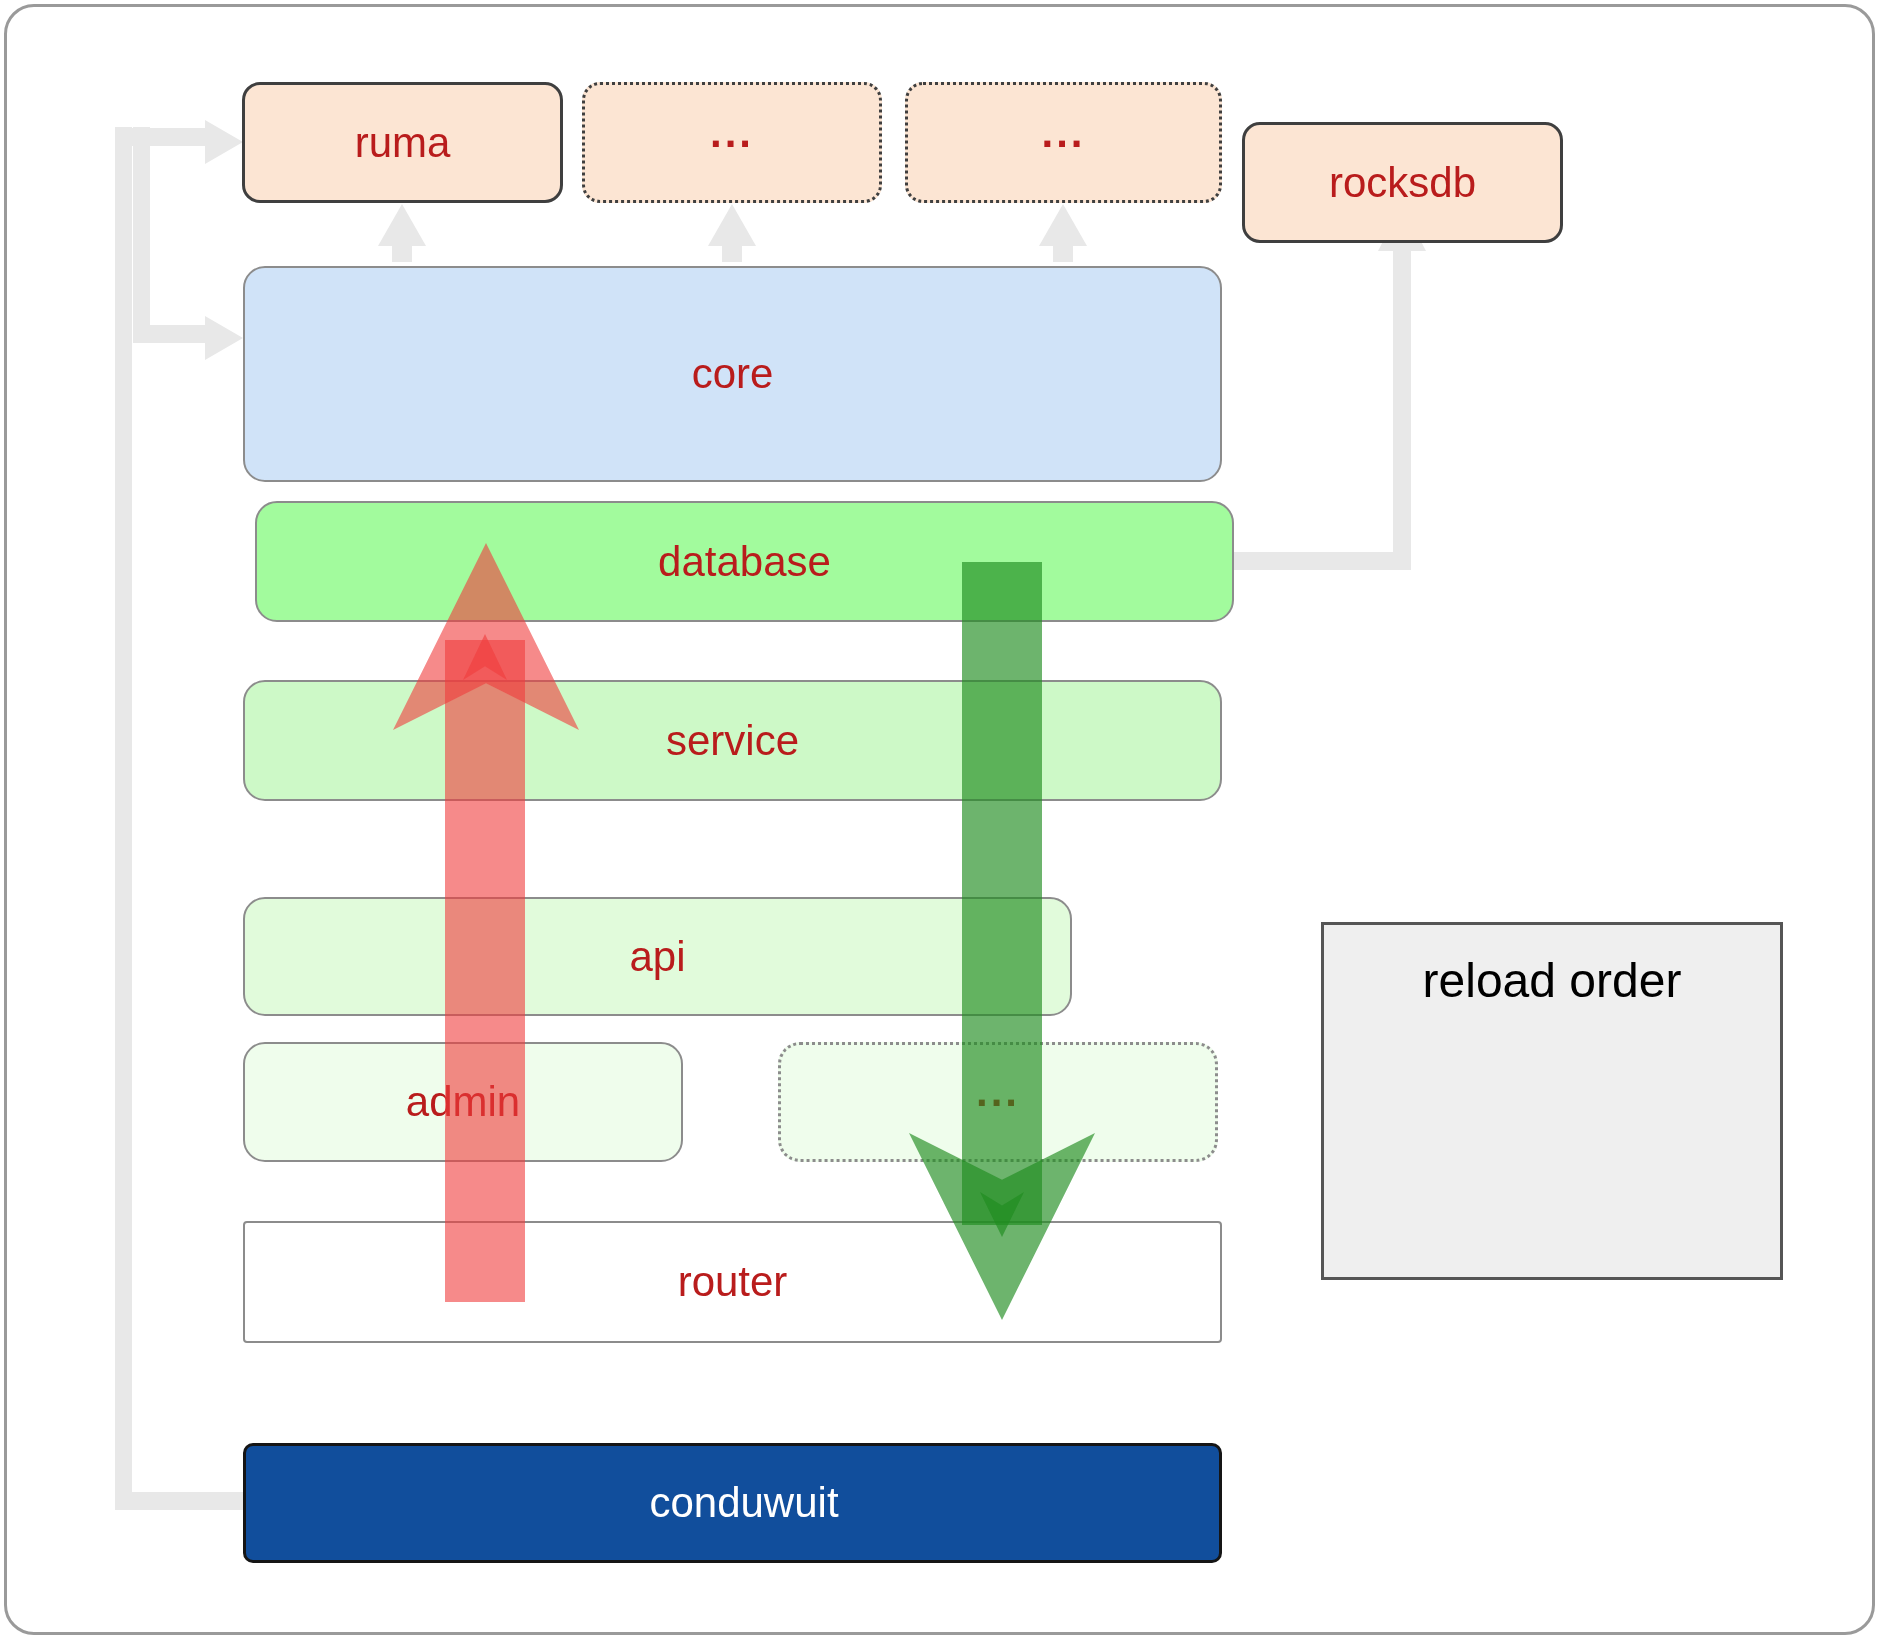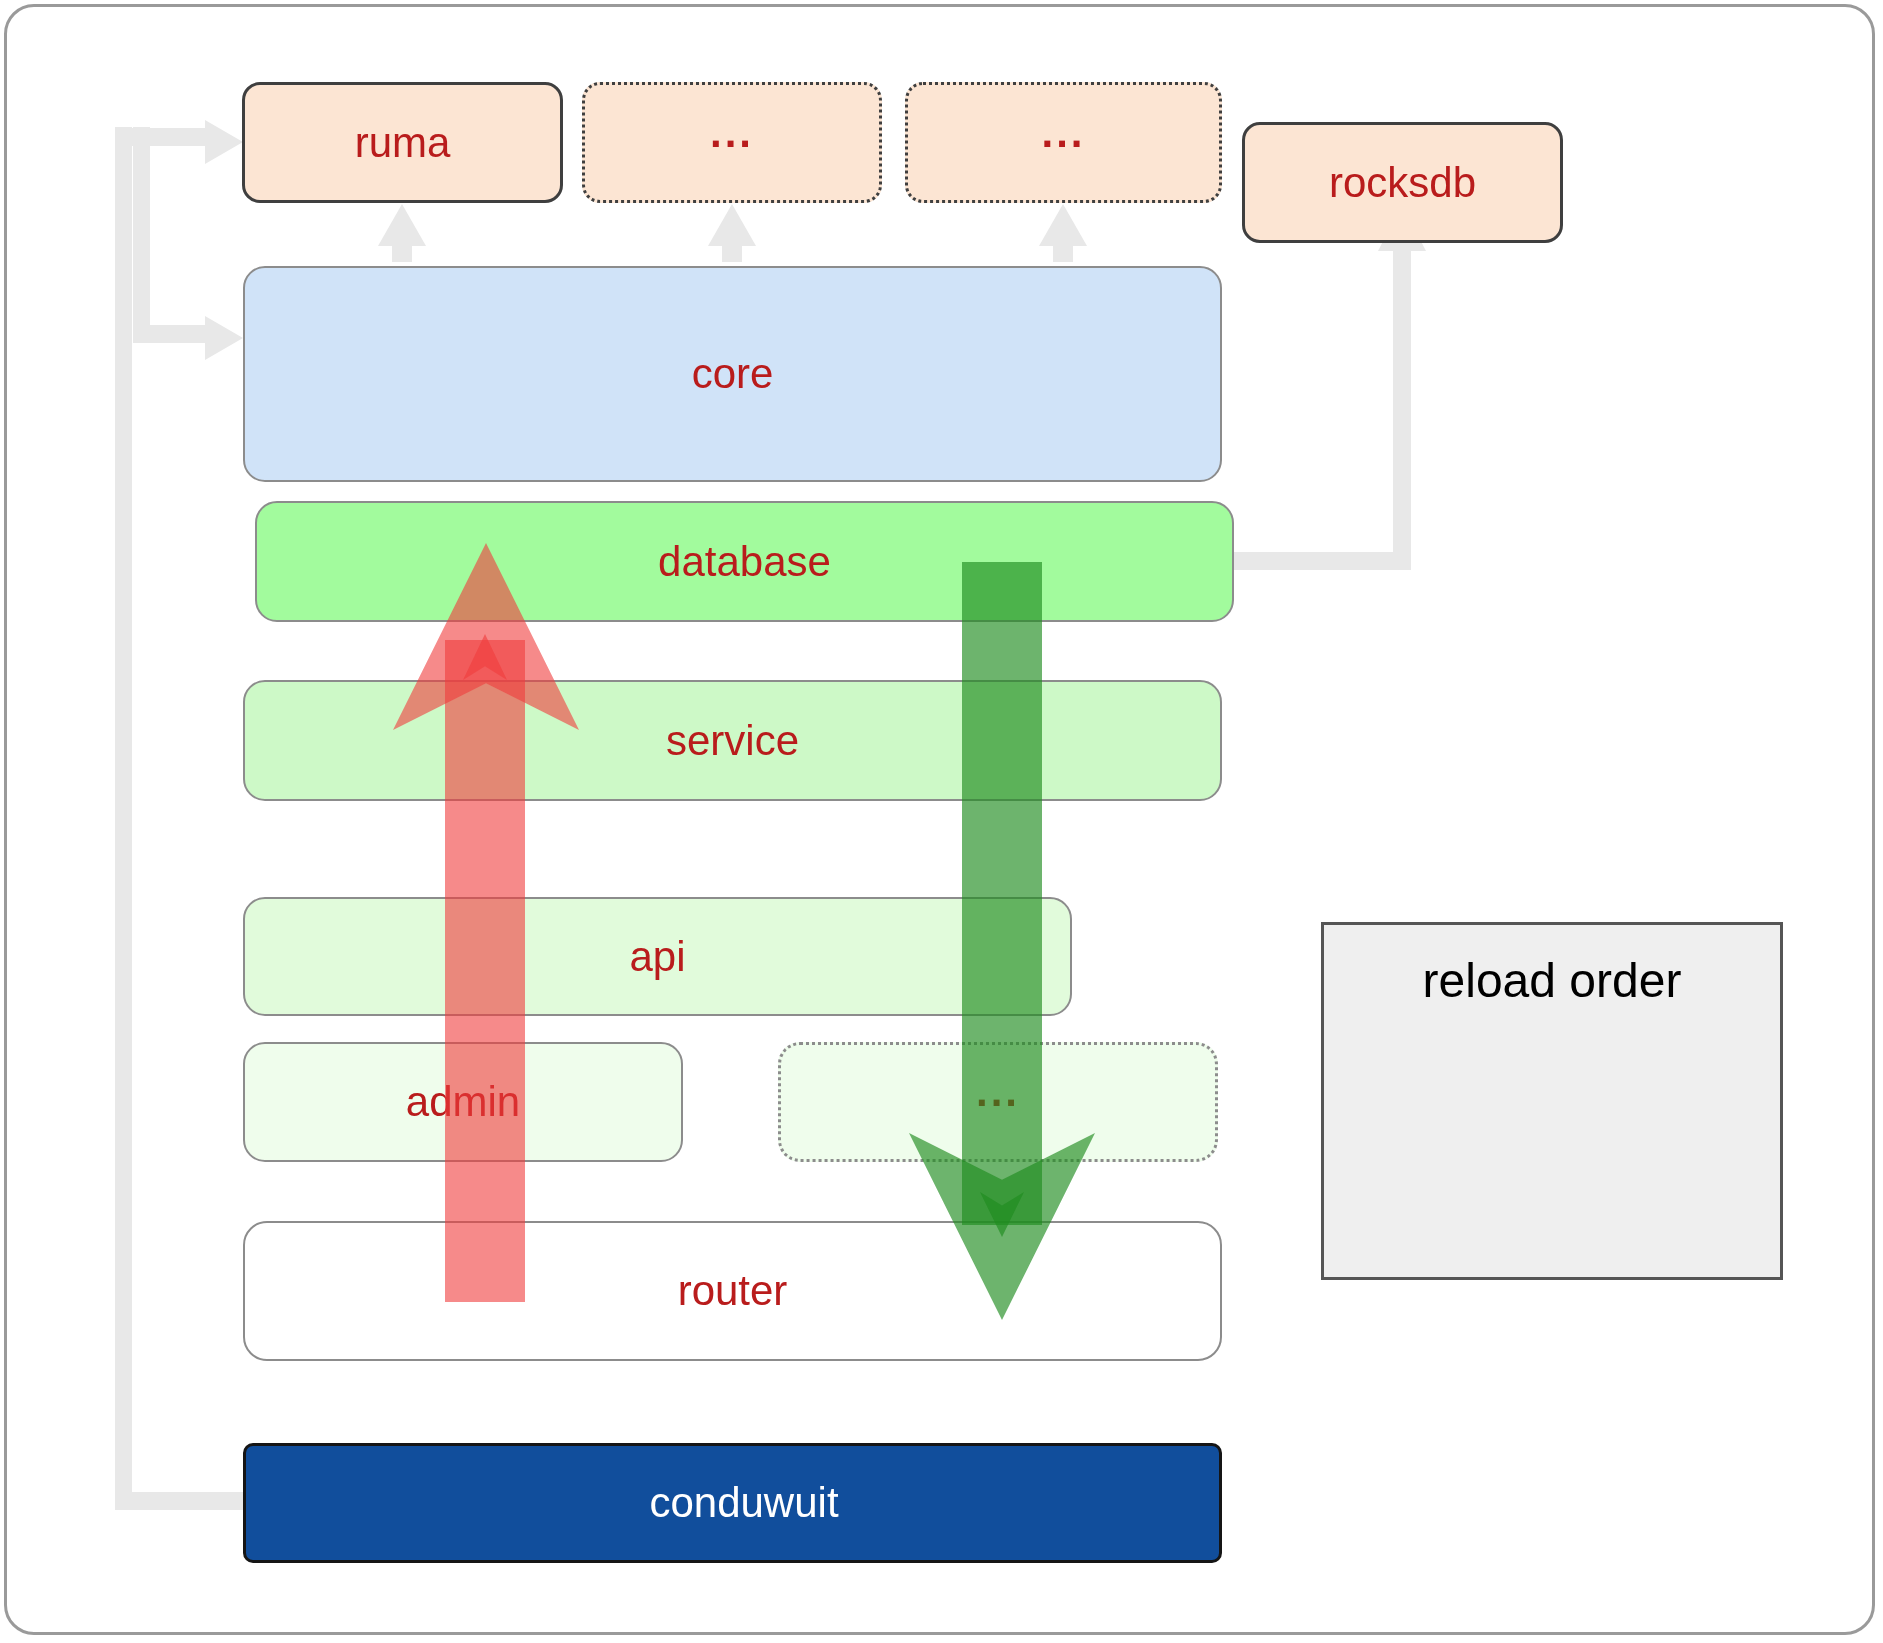--- a/index.html
+++ b/index.html
@@ -26,21 +26,21 @@
   .n-ruma     {left:242px;top:82px;width:321px;height:121px;}
   .n-deps1    {left:582px;top:82px;width:300px;height:121px;}
   .n-deps2    {left:905px;top:82px;width:317px;height:121px;}
   .n-rocksdb  {left:1242px;top:82px;width:321px;height:121px;margin-top:40px;}
   .n-core     {left:243px;top:266px;width:979px;height:216px;background:#d0e3f8;}
   .n-database {left:243px;top:501px;width:979px;height:121px;background:#a2fb9d;margin-left:12px;}
   .n-service  {left:243px;top:680px;width:979px;height:121px;background:#cdf9c7;}
   .n-api      {left:243px;top:897px;width:829px;height:119px;background:#e1fbdb;}
   .n-admin    {left:243px;top:1042px;width:440px;height:120px;background:#effdec;}
   .n-deps3    {left:778px;top:1042px;width:440px;height:120px;background:#effdec;}
-  .n-router   {left:243px;top:1221px;width:979px;height:140px;background:#ffffff;border-radius:24px;}
+  .n-router   {left:243px;top:1221px;width:979px;height:122px;background:#ffffff;border-radius:4px;}
   .n-conduwuit{left:243px;top:1443px;width:979px;height:120px;background:#114e9c;
                border:3px solid #151515;border-radius:10px;color:#ffffff;font-weight:500;padding-left:23px;}
   
   .gray{position:absolute;background:#e8e8e8;}
   .g-trunk-v   {left:115px;top:127px;width:17px;height:1383px;}
   .g-trunk-h   {left:115px;top:1492px;width:128px;height:18px;}
   .g-stub-v    {left:133px;top:127px;width:17px;height:216px;}
   .g-ruma-h    {left:115px;top:128px;width:90px;height:18px;}
   .g-core-h    {left:133px;top:325px;width:72px;height:18px;}
   .g-head-right{clip-path:polygon(0 0,100% 50%,0 100%);}

